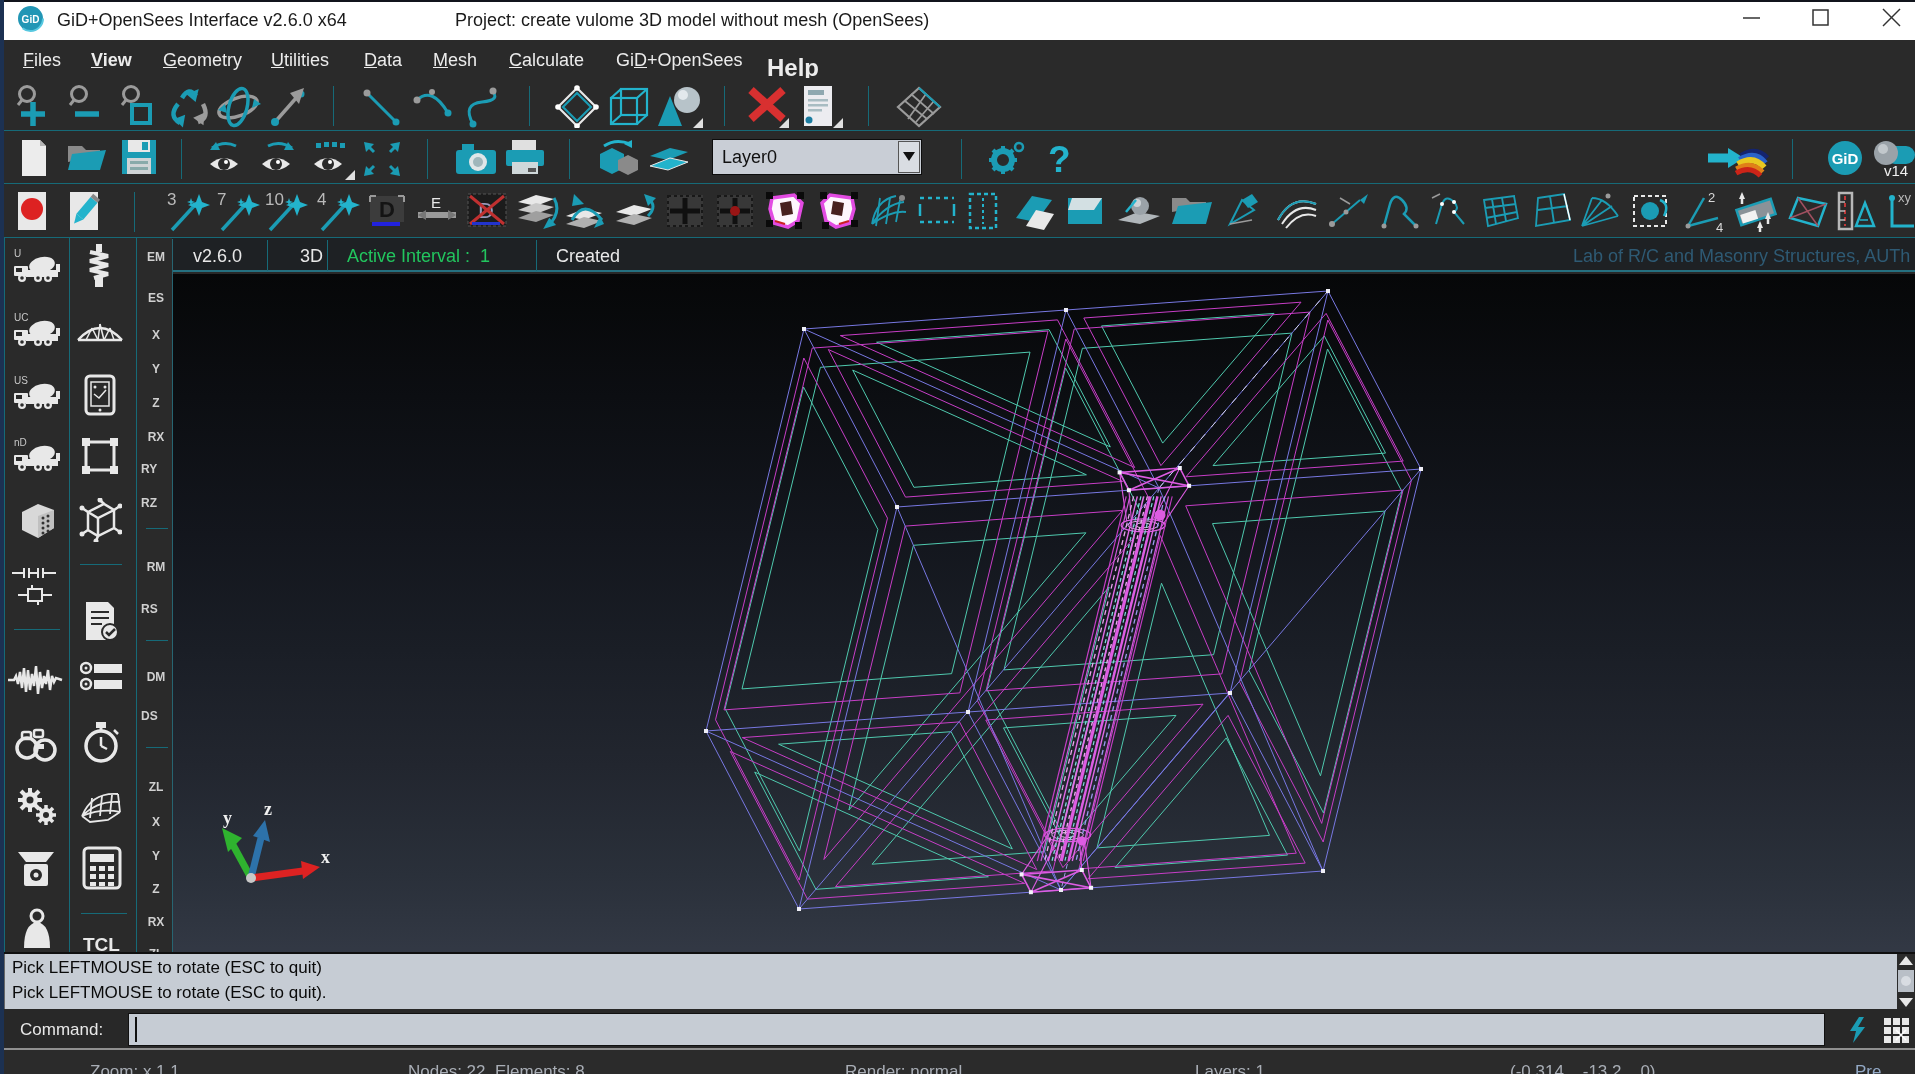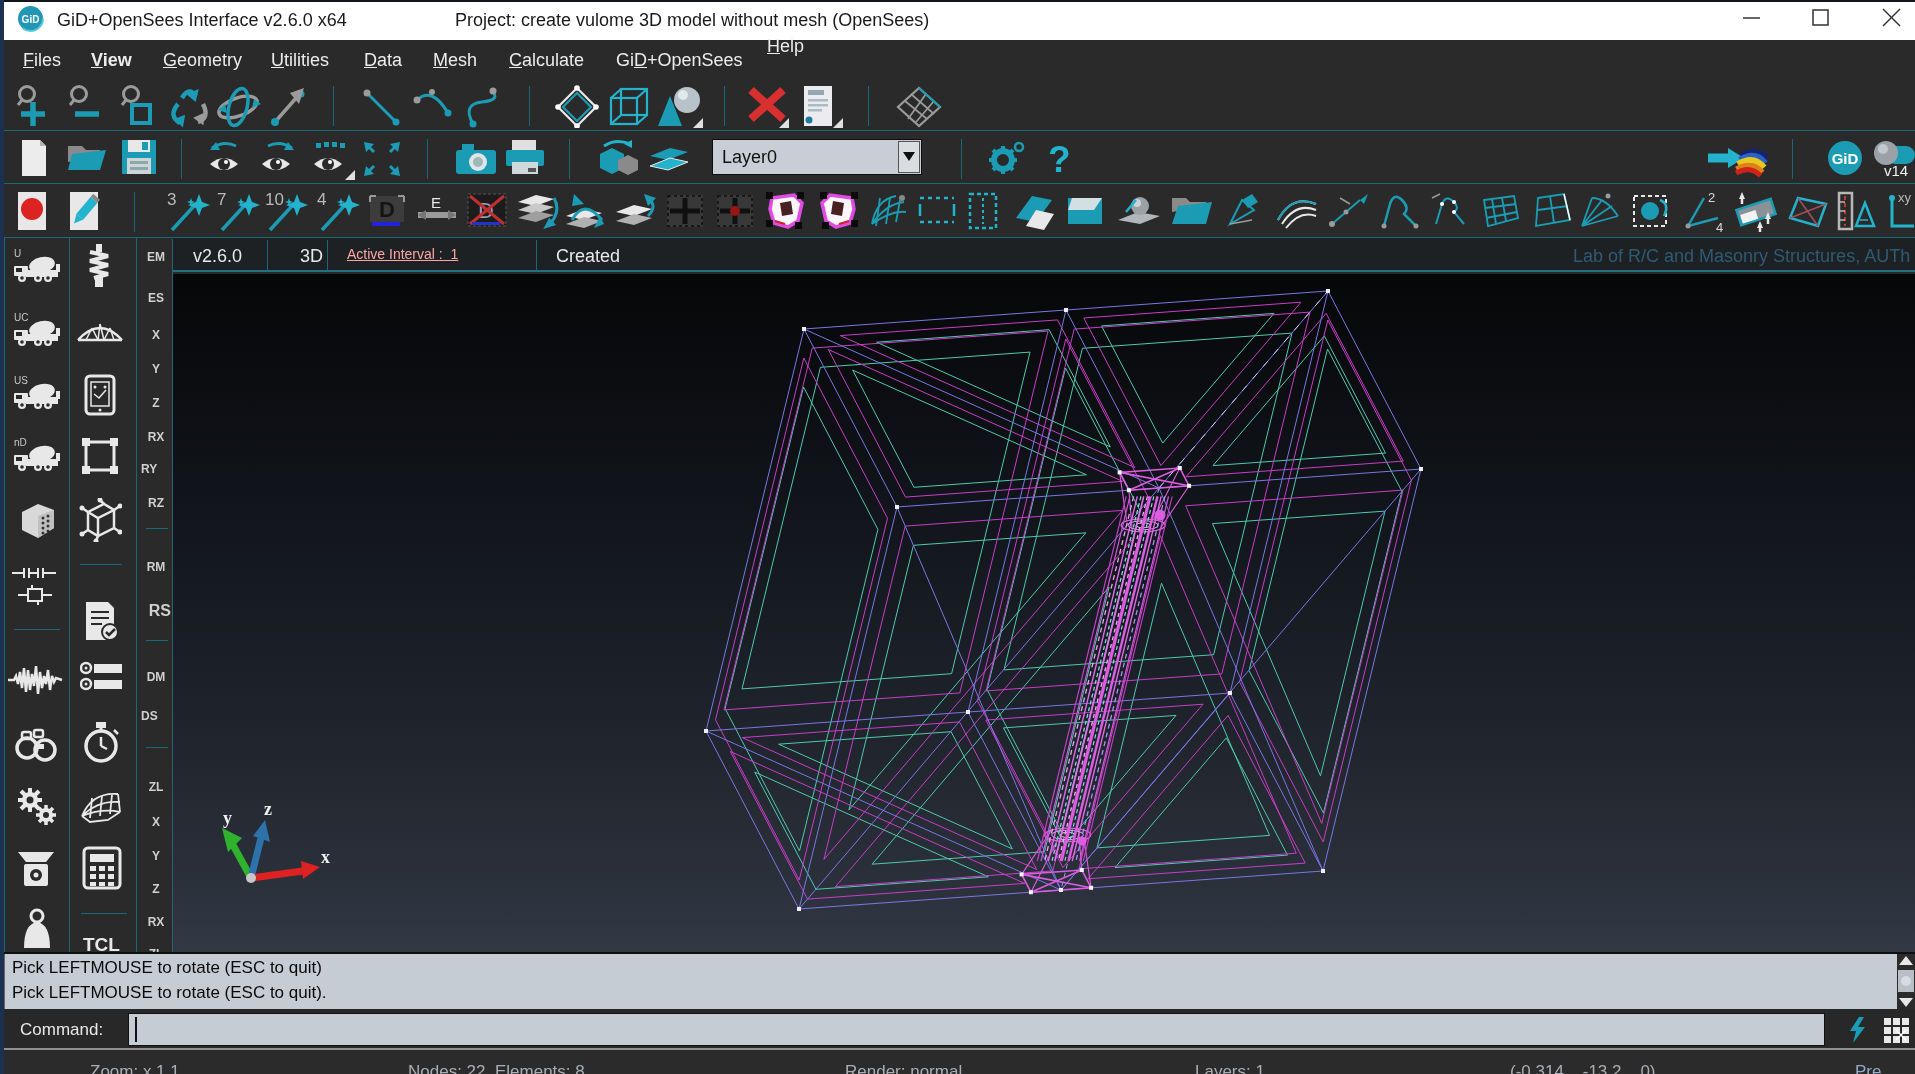--- a/index.html
+++ b/index.html
@@ -26,21 +26,21 @@
   </svg>
 <div class="abs" style="left:4px;top:40px;width:1911px;height:38px;background:#2a2a2a"></div>
 <div class="abs" style="left:23px;top:50px;font-size:18px;color:#ececec;font-weight:normal;white-space:nowrap;"><u>F</u>iles</div>
 <div class="abs" style="left:91px;top:50px;font-size:18px;color:#ececec;font-weight:bold;white-space:nowrap;"><u>V</u>iew</div>
 <div class="abs" style="left:163px;top:50px;font-size:18px;color:#ececec;font-weight:normal;white-space:nowrap;"><u>G</u>eometry</div>
 <div class="abs" style="left:271px;top:50px;font-size:18px;color:#ececec;font-weight:normal;white-space:nowrap;"><u>U</u>tilities</div>
 <div class="abs" style="left:364px;top:50px;font-size:18px;color:#ececec;font-weight:normal;white-space:nowrap;"><u>D</u>ata</div>
 <div class="abs" style="left:433px;top:50px;font-size:18px;color:#ececec;font-weight:normal;white-space:nowrap;"><u>M</u>esh</div>
 <div class="abs" style="left:509px;top:50px;font-size:18px;color:#ececec;font-weight:normal;white-space:nowrap;"><u>C</u>alculate</div>
 <div class="abs" style="left:616px;top:50px;font-size:18px;color:#ececec;font-weight:normal;white-space:nowrap;">Gi<u>D</u>+OpenSees</div>
-<div class="abs" style="left:767px;top:36px;font-size:18px;color:#ececec;font-weight:normal;white-space:nowrap;"><u>H</u>elp</div>
+<div class="abs" style="left:767px;top:54px;font-size:24px;color:#ececec;font-weight:bold;white-space:nowrap;"><u>H</u>elp</div>
 <div class="abs" style="left:4px;top:78px;width:1911px;height:53px;background:#2a2a2a"></div>
 <div class="abs" style="left:4px;top:130px;width:1911px;height:1px;background:#166a78"></div>
 <div class="abs" style="left:4px;top:131px;width:1911px;height:53px;background:#2a2a2a"></div>
 <div class="abs" style="left:4px;top:183px;width:1911px;height:1px;background:#166a78"></div>
 <div class="abs" style="left:4px;top:184px;width:1911px;height:54px;background:#2a2a2a"></div>
 <div class="abs" style="left:4px;top:237px;width:1911px;height:1px;background:#166a78"></div>
 <svg class="abs" style="left:12px;top:84px" width="44" height="44">
     <circle cx="15" cy="10" r="7.5" fill="none" stroke="#9b9b9b" stroke-width="3"></circle>
     <line x1="10" y1="16" x2="6" y2="21" stroke="#9b9b9b" stroke-width="3"></line>
     <line x1="9" y1="30" x2="33" y2="30" stroke="#1b9cb4" stroke-width="5.5"></line>
@@ -753,41 +753,41 @@
   </svg>
 <div class="abs" style="left:81px;top:913px;width:46px;height:1px;background:#166a78"></div>
 <div class="abs" style="left:83px;top:934px;font-size:19px;color:#e8e8e8;font-weight:bold;white-space:nowrap;">TCL</div>
 <div class="abs" style="left:141px;top:250px;width:30px;font-size:12px;color:#d0d0d0;text-align:center;font-weight:bold">EM</div>
 <div class="abs" style="left:141px;top:291px;width:30px;font-size:12px;color:#d0d0d0;text-align:center;font-weight:bold">ES</div>
 <div class="abs" style="left:141px;top:328px;width:30px;font-size:12px;color:#d0d0d0;text-align:center;font-weight:bold">X</div>
 <div class="abs" style="left:141px;top:362px;width:30px;font-size:12px;color:#d0d0d0;text-align:center;font-weight:bold">Y</div>
 <div class="abs" style="left:141px;top:396px;width:30px;font-size:12px;color:#d0d0d0;text-align:center;font-weight:bold">Z</div>
 <div class="abs" style="left:141px;top:430px;width:30px;font-size:12px;color:#d0d0d0;text-align:center;font-weight:bold">RX</div>
 <div class="abs" style="left:141px;top:462px;width:30px;font-size:12px;color:#d0d0d0;font-weight:bold">RY</div>
-<div class="abs" style="left:141px;top:496px;width:30px;font-size:12px;color:#d0d0d0;text-align:center;font-weight:bold">RZ</div>
+<div class="abs" style="left:141px;top:496px;width:30px;font-size:12px;color:#d0d0d0;text-align:left;font-weight:bold">RZ</div>
 <div class="abs" style="left:141px;top:560px;width:30px;font-size:12px;color:#d0d0d0;text-align:center;font-weight:bold">RM</div>
-<div class="abs" style="left:141px;top:602px;width:30px;font-size:16px;color:#d0d0d0;text-align:right;font-weight:bold">RS</div>
+<div class="abs" style="left:141px;top:602px;width:30px;font-size:12px;color:#d0d0d0;text-align:left;font-weight:bold">RS</div>
 <div class="abs" style="left:141px;top:670px;width:30px;font-size:12px;color:#d0d0d0;text-align:center;font-weight:bold">DM</div>
 <div class="abs" style="left:141px;top:709px;width:30px;font-size:12px;color:#d0d0d0;text-align:left;font-weight:bold">DS</div>
 <div class="abs" style="left:141px;top:780px;width:30px;font-size:12px;color:#d0d0d0;text-align:center;font-weight:bold">ZL</div>
 <div class="abs" style="left:141px;top:815px;width:30px;font-size:12px;color:#d0d0d0;text-align:center;font-weight:bold">X</div>
 <div class="abs" style="left:141px;top:849px;width:30px;font-size:12px;color:#d0d0d0;text-align:center;font-weight:bold">Y</div>
 <div class="abs" style="left:141px;top:882px;width:30px;font-size:12px;color:#d0d0d0;text-align:center;font-weight:bold">Z</div>
 <div class="abs" style="left:141px;top:915px;width:30px;font-size:12px;color:#d0d0d0;text-align:center;font-weight:bold">RX</div>
 <div class="abs" style="left:141px;top:947px;width:30px;font-size:12px;color:#d0d0d0;text-align:center;font-weight:bold">ZL</div>
 <div class="abs" style="left:146px;top:528px;width:22px;height:1px;background:#166a78"></div>
 <div class="abs" style="left:146px;top:640px;width:22px;height:1px;background:#166a78"></div>
 <div class="abs" style="left:146px;top:747px;width:22px;height:1px;background:#166a78"></div>
 
 <div class="abs" style="left:172px;top:238px;width:1743px;height:34px;background:#1e2124;border-bottom:2px solid #257080"></div>
 <div class="abs" style="left:193px;top:246px;font-size:18px;color:#e8e8e8;font-weight:normal;white-space:nowrap;text-align:center;">v2.6.0</div>
 <div class="abs" style="left:267px;top:240px;width:1px;height:31px;background:#166a78"></div>
 <div class="abs" style="left:300px;top:246px;font-size:18px;color:#e8e8e8;font-weight:normal;white-space:nowrap;">3D</div>
 <div class="abs" style="left:327px;top:240px;width:1px;height:31px;background:#166a78"></div>
-<div class="abs" style="left:347px;top:246px;font-size:14px;color:#fca5a5;font-weight:normal;white-space:nowrap;text-decoration:underline;">Active Interval :&nbsp; 1</div>
+<div class="abs" style="left:347px;top:246px;font-size:18px;color:#22c55e;font-weight:normal;white-space:nowrap;">Active Interval :&nbsp; 1</div>
 <div class="abs" style="left:536px;top:240px;width:1px;height:31px;background:#166a78"></div>
 <div class="abs" style="left:556px;top:246px;font-size:18px;color:#e8e8e8;font-weight:normal;white-space:nowrap;">Created</div>
 <div class="abs" style="left:1573px;top:246px;font-size:18px;color:#2e5a74;font-weight:normal;white-space:nowrap;">Lab of R/C and Masonry Structures, AUTh</div>
 <div class="abs" style="left:172px;top:274px;width:1743px;height:683px;background:linear-gradient(#060708 0%,#0c0e12 18%,#13161d 38%,#1a1e26 55%,#22262f 72%,#2a303a 88%,#333945 100%)"></div>
 <div class="abs" style="left:172px;top:239px;width:1px;height:713px;background:#276572"></div>
 <svg width="1743" height="685" viewBox="172 272 1743 685" style="position:absolute;left:172px;top:272px">
 <path d="M803.5 387.0 L877.9 529.4 L799.5 851.0 L725.1 708.6 Z" stroke="#4fc9ae" stroke-width="1.0" fill="none"></path>
 <path d="M1327.5 349.0 L1401.9 491.4 L1323.5 813.0 L1249.1 670.6 Z" stroke="#4fc9ae" stroke-width="1.0" fill="none"></path>
 <path d="M820.4 367.3 L1030.0 352.1 L951.6 673.7 L742.0 688.9 Z" stroke="#4fc9ae" stroke-width="1.0" fill="none"></path>
 <path d="M1082.4 348.3 L1292.0 333.1 L1213.6 654.7 L1004.0 669.9 Z" stroke="#4fc9ae" stroke-width="1.0" fill="none"></path>

